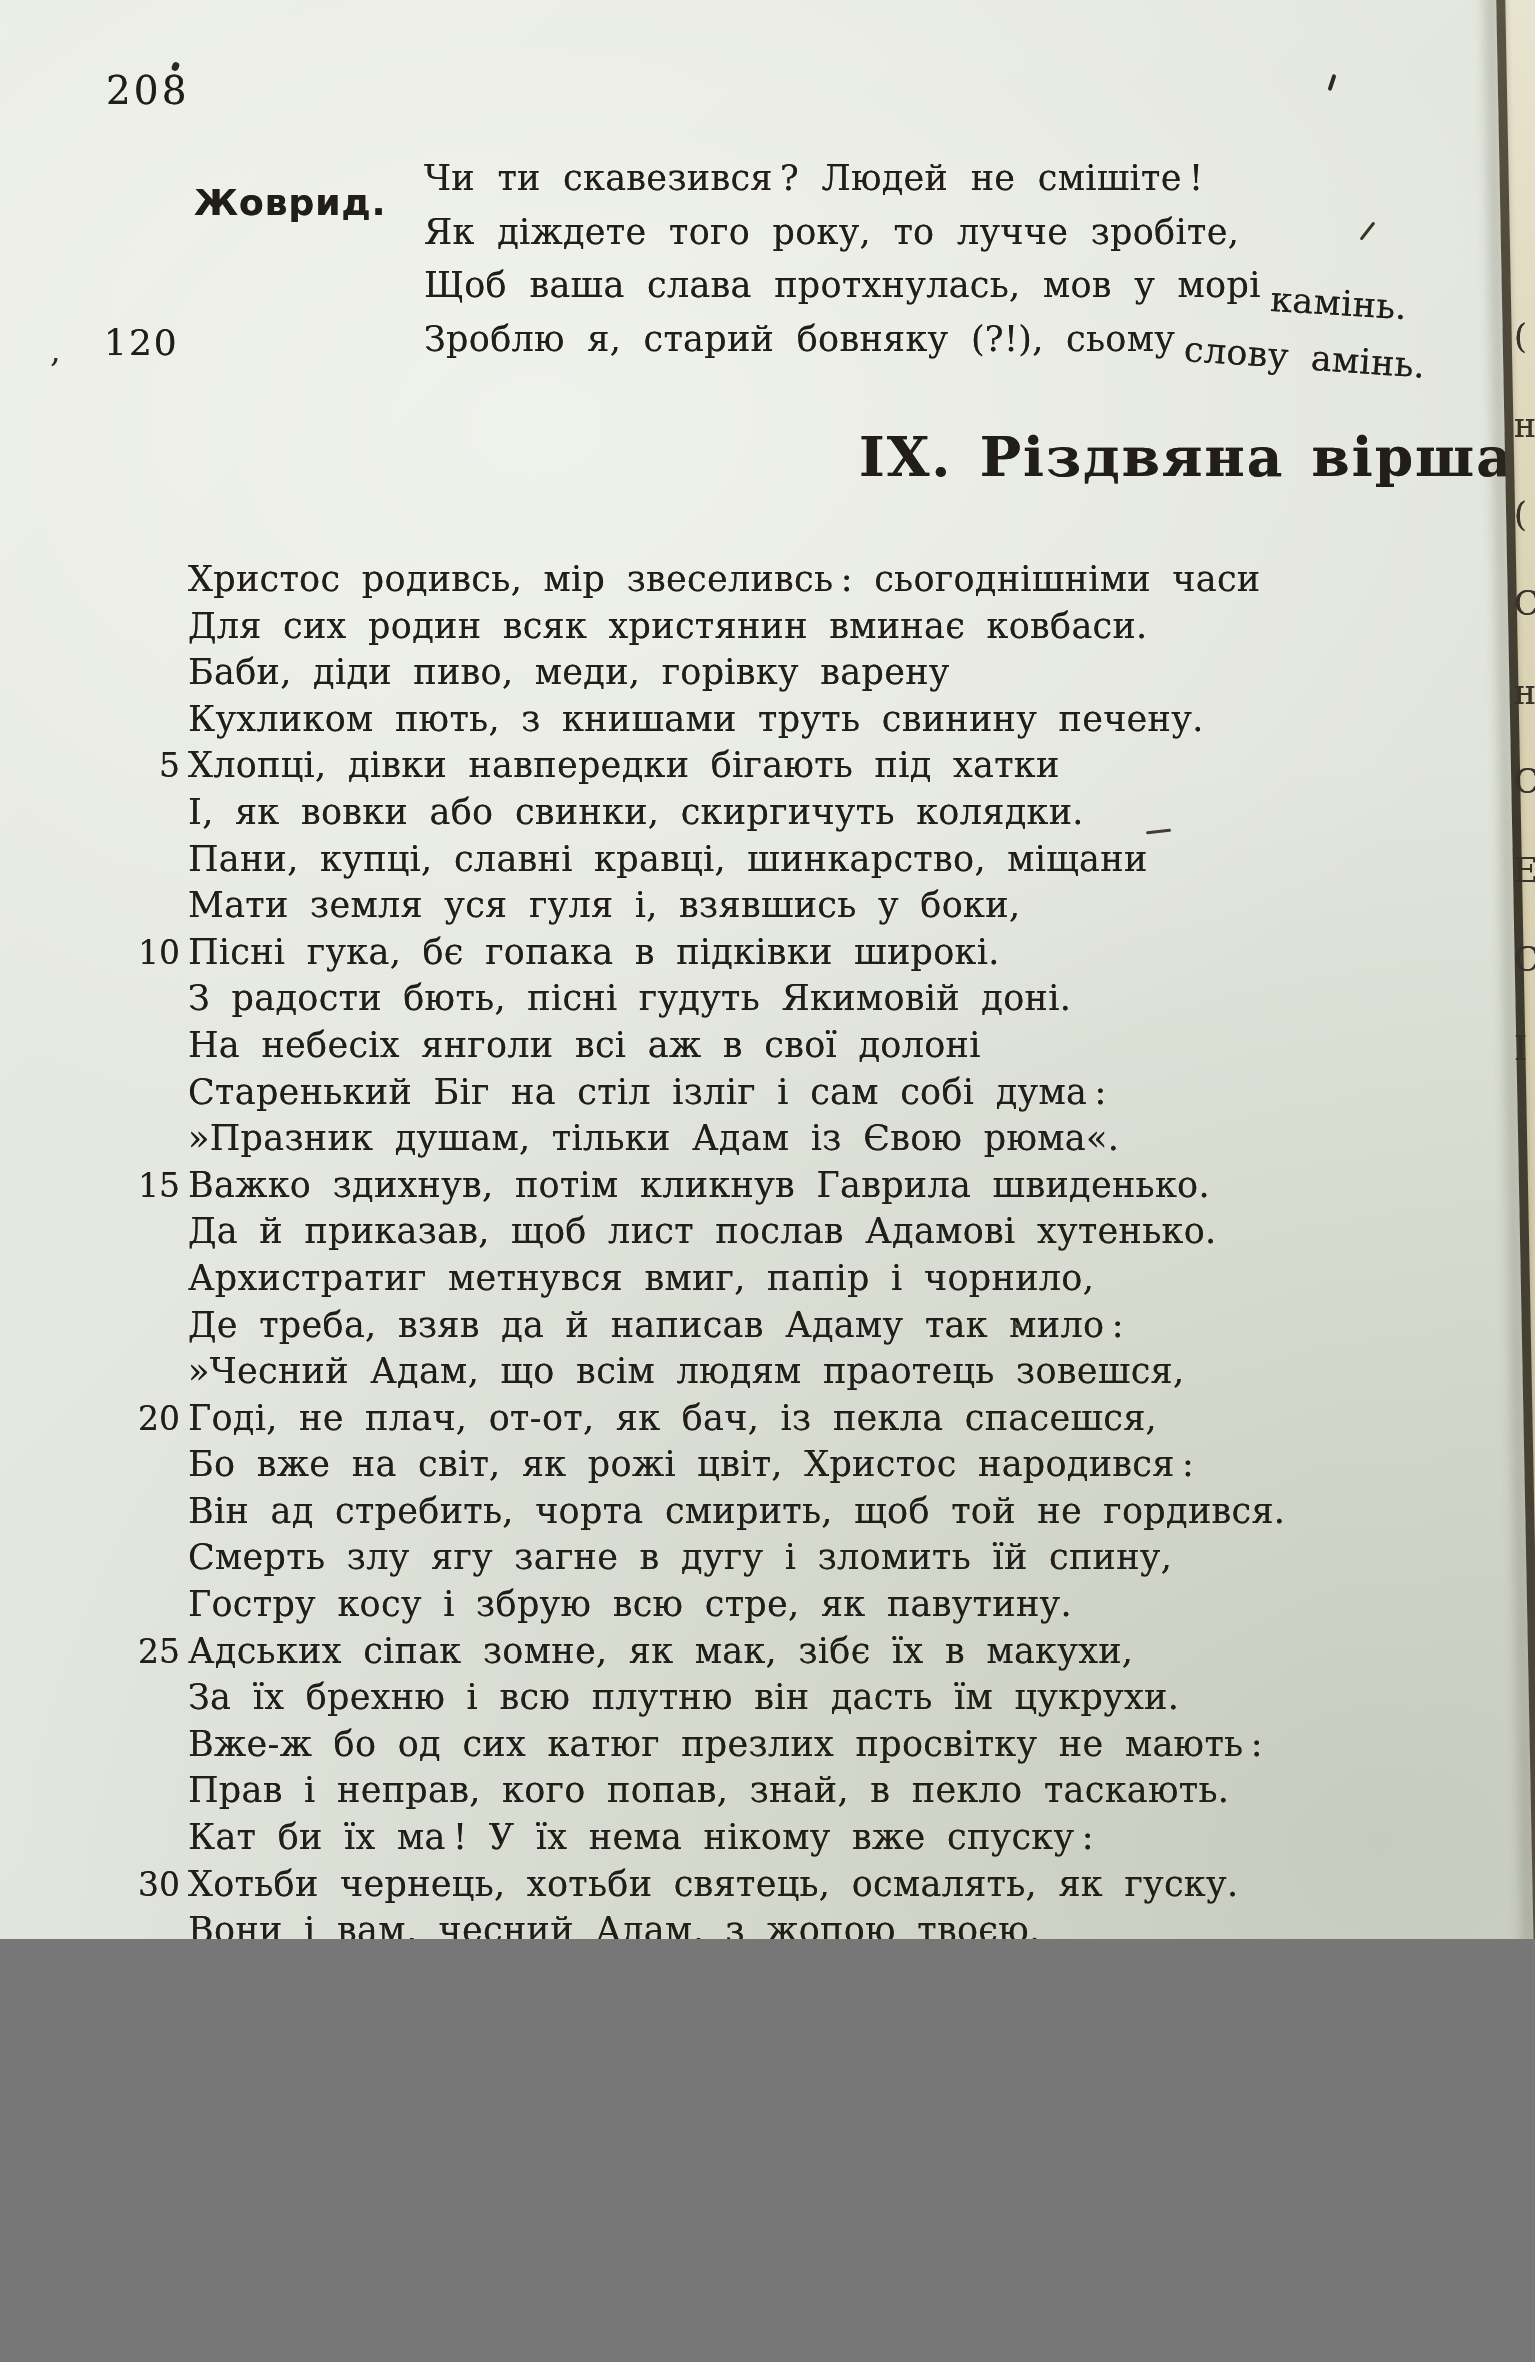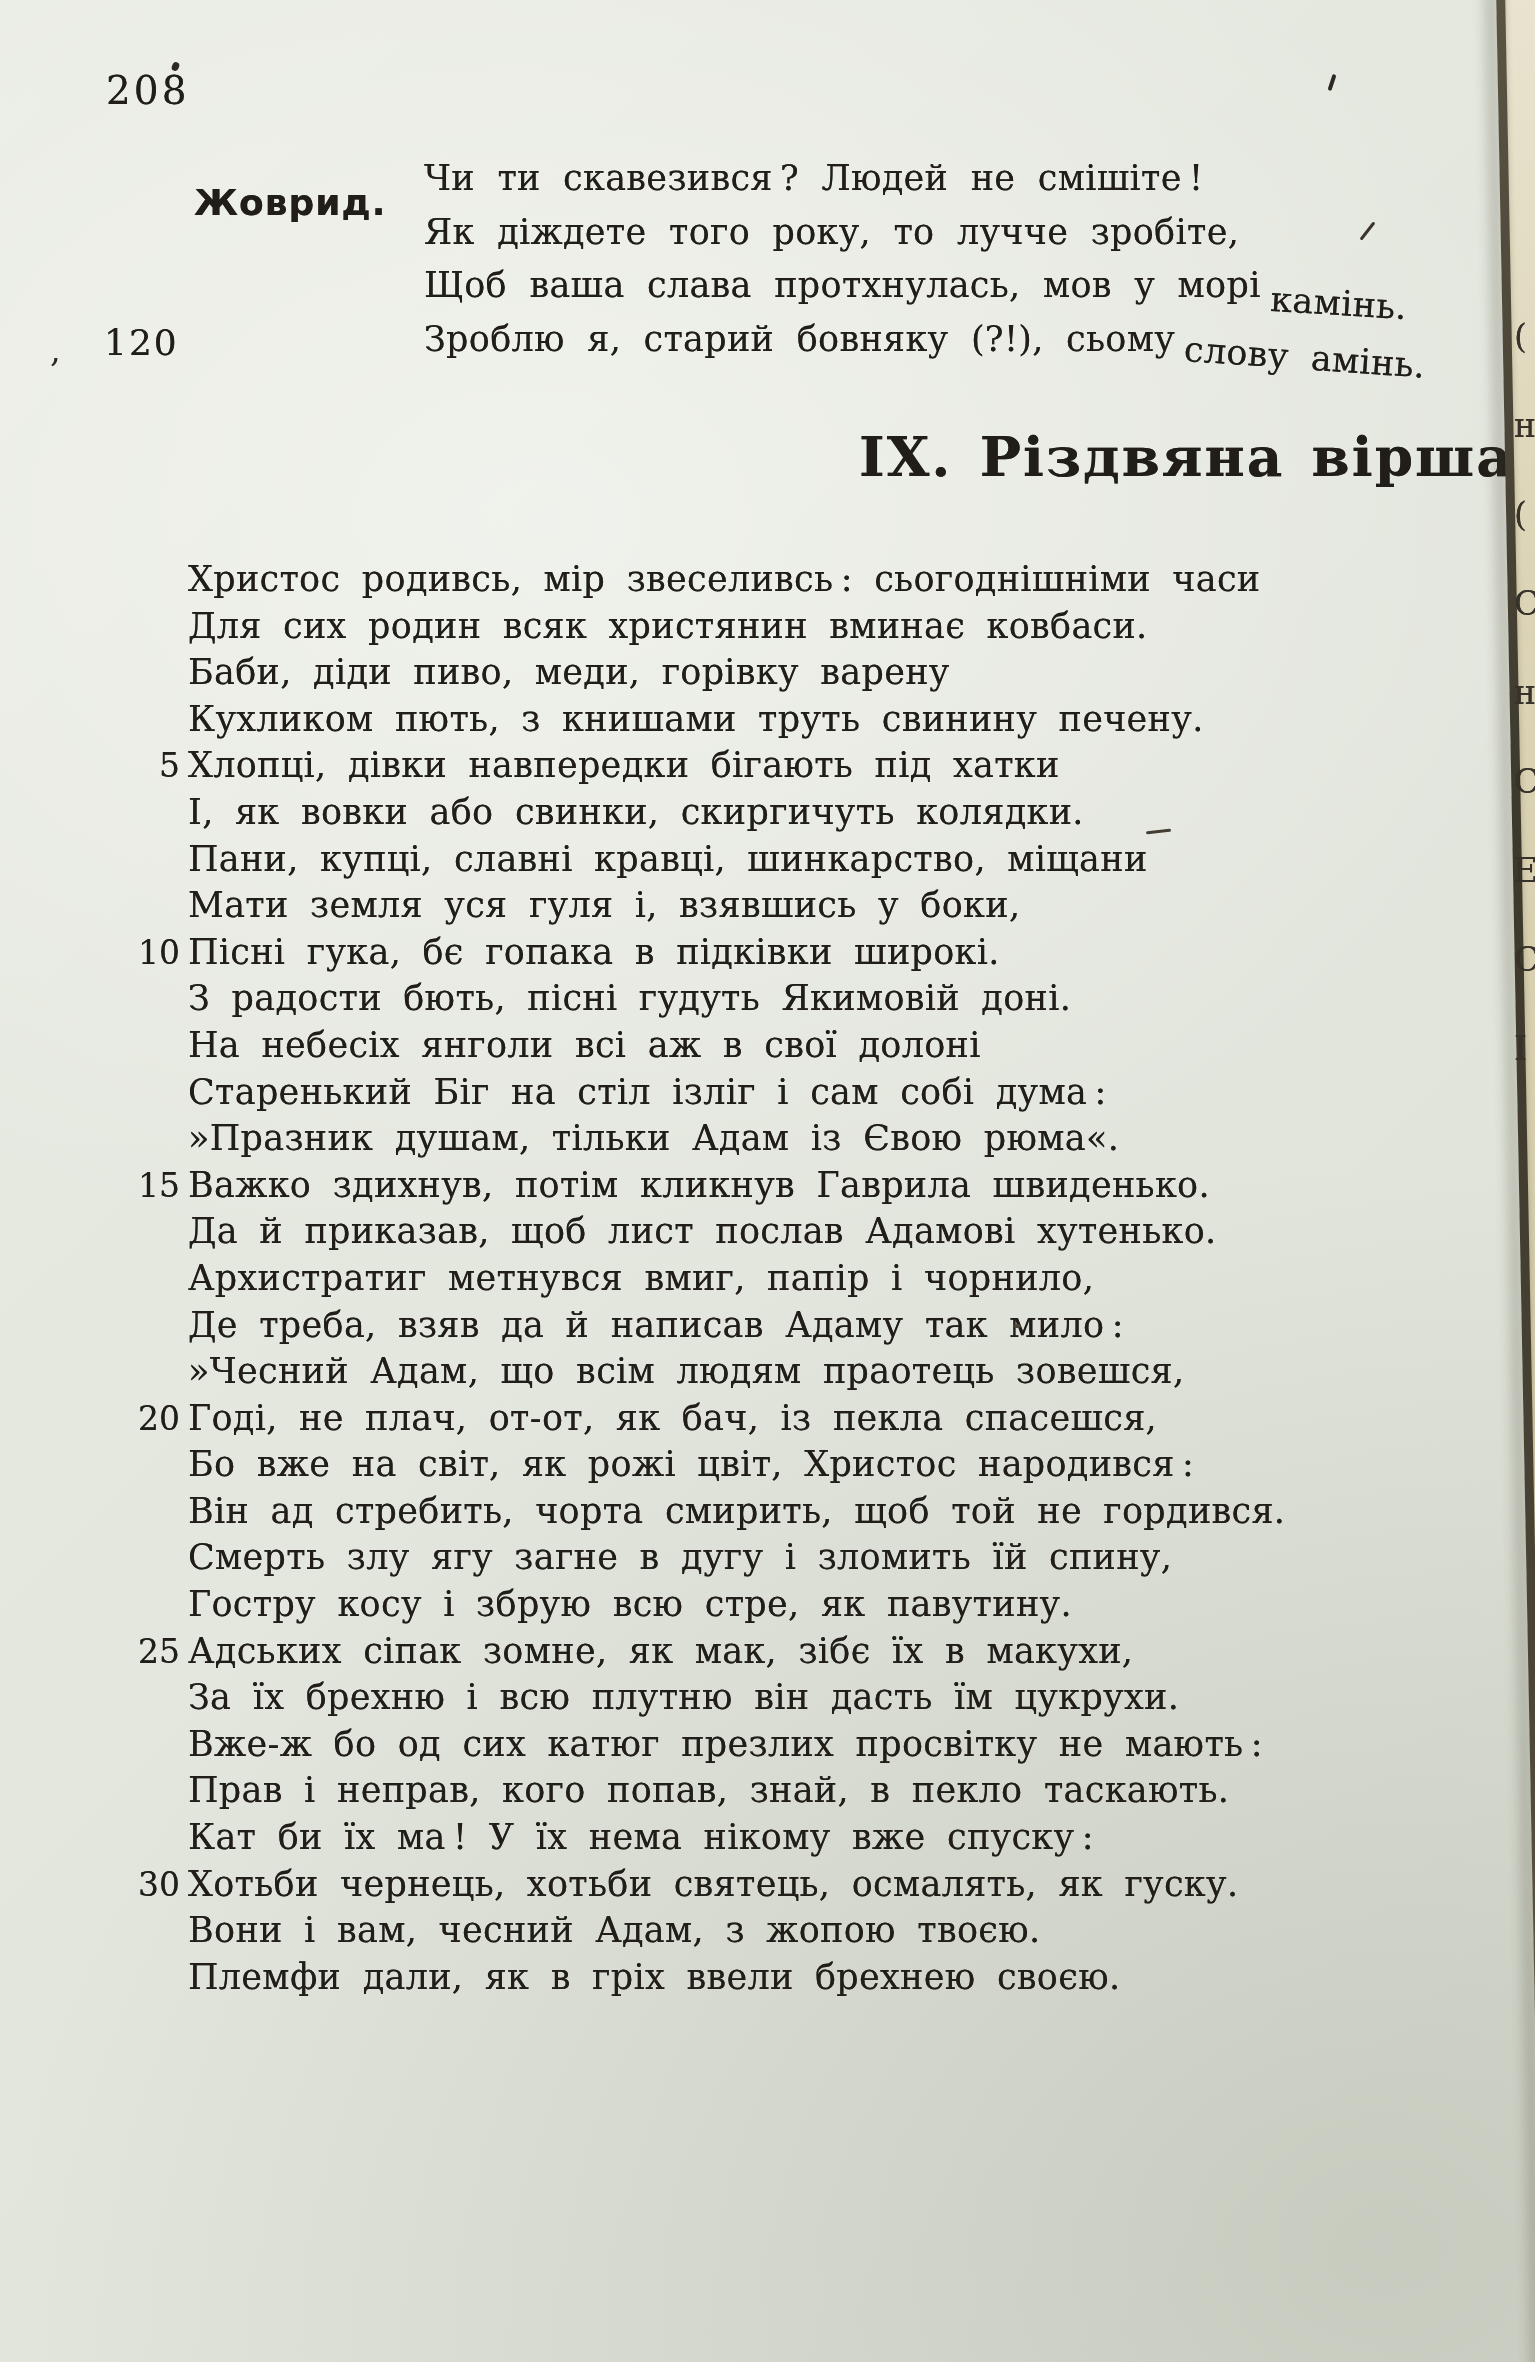--- a/index.html
+++ b/index.html
@@ -1,18 +1,18 @@
 <!DOCTYPE html>
 <html><head>
 <meta charset="utf-8">
 <style>
   html,body{margin:0;padding:0;background:#777;}
   .page{
     position:relative;
-    width:1535px;height:2362px;
+    width:1535px;height:1939px;
     overflow:hidden;
     font-family:"DejaVu Serif", serif;
     color:#211e19;
     background:
       radial-gradient(1500px 1100px at 35% 22%, rgba(255,255,255,.38), transparent 70%),
       radial-gradient(1900px 1500px at 90% 95%, rgba(110,115,98,.20), transparent 72%),
       linear-gradient(135deg,#eaede4 0%,#e4e7de 45%,#dde0d5 100%);
   }
   .page *{box-sizing:border-box;}
   .txt{ text-shadow:0 0 .6px rgba(33,30,25,.75); }

